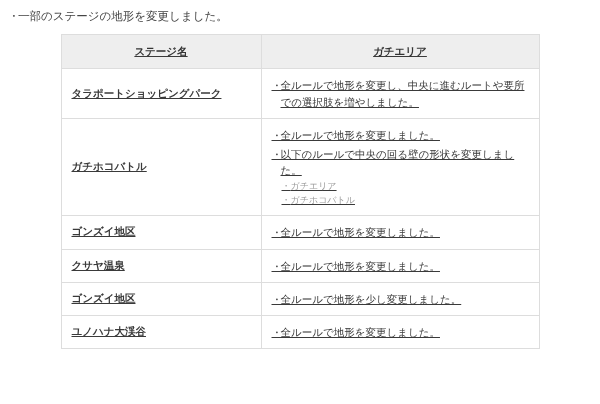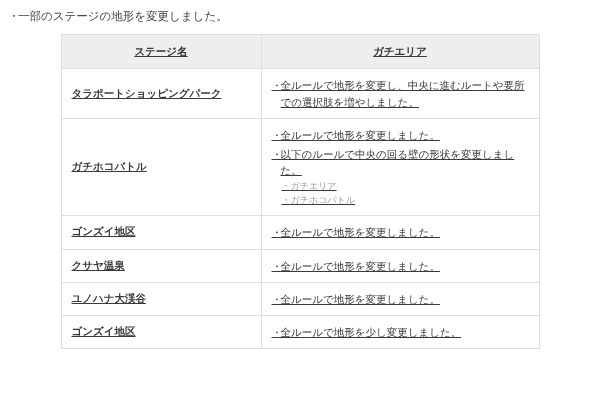--- a/index.html
+++ b/index.html
@@ -166,33 +166,33 @@
       <tr>
         <td class="stage-name">クサヤ温泉</td>
         <td class="change-body">
           <div class="line">
             <span class="dot">・</span>
             <span class="txt">全ルールで地形を変更しました。</span>
           </div>
         </td>
       </tr>
       <tr>
+        <td class="stage-name">ゴンズイ地区</td>
+        <td class="change-body">
+          <div class="line">
+            <span class="dot">・</span>
+            <span class="txt">全ルールで地形を少し変更しました。</span>
+          </div>
+        </td>
+      </tr>
+      <tr>
         <td class="stage-name">ユノハナ大渓谷</td>
         <td class="change-body">
           <div class="line">
             <span class="dot">・</span>
             <span class="txt">全ルールで地形を変更しました。</span>
-          </div>
-        </td>
-      </tr>
-      <tr>
-        <td class="stage-name">ゴンズイ地区</td>
-        <td class="change-body">
-          <div class="line">
-            <span class="dot">・</span>
-            <span class="txt">全ルールで地形を少し変更しました。</span>
           </div>
         </td>
       </tr>
     </tbody>
   </table>
 
 </div>
 
 </body></html>

